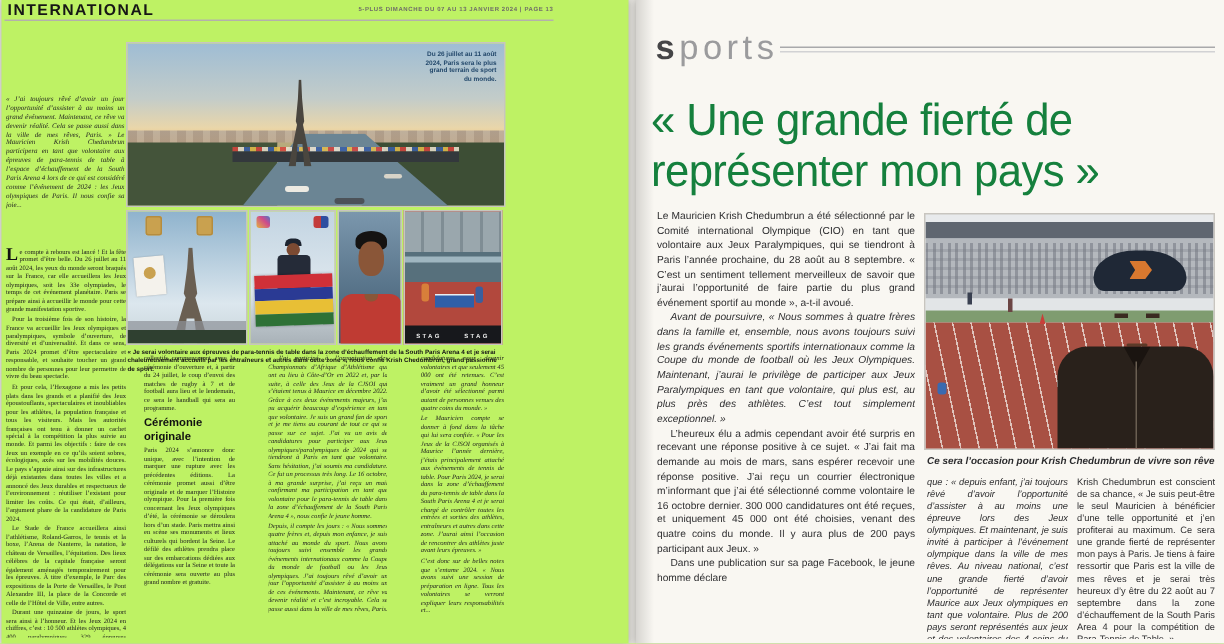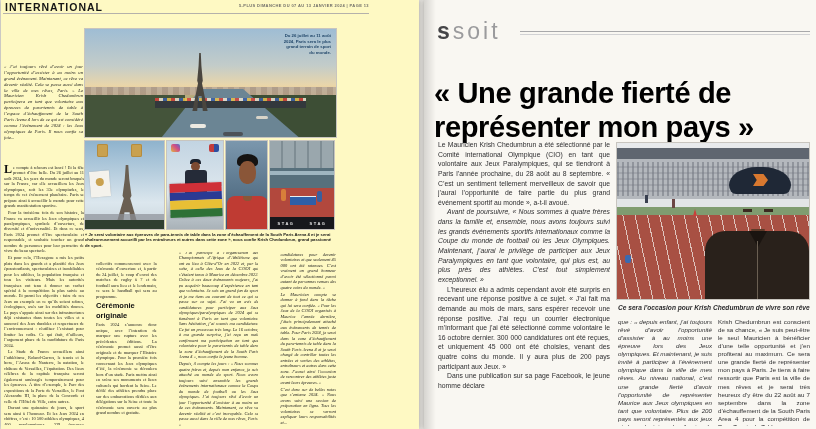--- a/index.html
+++ b/index.html
@@ -1,21 +1,21 @@
 <!DOCTYPE html>
 <html lang="fr"><head>
 <meta charset="utf-8">
 <style>
   html,body{margin:0;padding:0;}
   body{
     width:816px;height:429px;overflow:hidden;position:relative;
     background:#e6e4df;
     font-family:"Liberation Sans",sans-serif;
   }
-  .page{position:absolute;top:0;height:429px;background:#fef9c3;box-shadow:0 0 5px rgba(0,0,0,.28);}
+  .page{position:absolute;top:0;height:429px;background:#bef264;box-shadow:0 0 5px rgba(0,0,0,.28);}
   .page.left{left:1px;width:418px;}
   .page.right{left:424px;width:392px;background:#f9f7f2;}
   .page.right:before{content:"";position:absolute;left:0;top:0;bottom:0;width:12px;
     background:linear-gradient(90deg,rgba(0,0,0,.14),rgba(0,0,0,0));pointer-events:none;}
 
   
   .lp-section{position:absolute;left:4px;top:1px;font-size:10.5px;font-weight:900;
     letter-spacing:1px;color:#161616;}
   .lp-masthead{position:absolute;right:50px;top:3px;font-size:4px;color:#6f6d68;letter-spacing:.4px;font-weight:bold;}
   .lp-rule{position:absolute;left:2px;top:13px;width:366px;height:1px;background:#b4b1ab;}
@@ -95,36 +95,36 @@
   .phD .win{position:absolute;left:0;top:30px;width:100%;height:4px;background:#9fb6c0;}
   .phD .table{position:absolute;left:20px;top:55px;width:26px;height:8px;background:#2f5fa8;border-top:1px solid #e8eef2;}
   .phD .pl1{position:absolute;left:11px;top:48px;width:5px;height:12px;background:#d87f3a;border-radius:2px;}
   .phD .pl2{position:absolute;left:47px;top:50px;width:5px;height:11px;background:#3a5f9e;border-radius:2px;}
   .phD .barrier{position:absolute;left:0;bottom:0;width:100%;height:12px;background:#17181c;
     color:#e8e8e8;font-size:4px;font-weight:bold;letter-spacing:1.5px;display:flex;justify-content:space-around;align-items:center;}
 
   .lp-photocap{position:absolute;left:84px;top:232px;width:251px;font-size:4.2px;line-height:1.3;
     font-weight:bold;color:#161616;font-family:"Liberation Sans",sans-serif;}
 
-  .lp-cols{position:absolute;left:95px;top:252px;width:240px;height:174px;display:flex;gap:22px;overflow:hidden;align-items:center;}
+  .lp-cols{position:absolute;left:95px;top:236px;width:240px;height:174px;display:flex;gap:22px;overflow:hidden;}
   .lp-cols .col{font-family:"Liberation Serif",serif;font-size:4.4px;line-height:1.25;text-align:justify;color:#1c1c1c;overflow:hidden;}
   .lp-cols .c2{width:70px;} .lp-cols .c3{width:92px;font-style:italic;} .lp-cols .c4{width:64px;font-style:italic;}
   .lp-cols p{margin:0 0 1.5px 0;}
   .lp-cols h3{margin:2px 0 2px 0;font-family:"Liberation Sans",sans-serif;font-size:7.5px;color:#101010;font-style:normal;}
 
   
   .rp-sports{position:absolute;left:13px;top:18px;font-size:23px;letter-spacing:3px;color:#9b9b9d;}
   .rp-sports .first{font-weight:800;color:#454547;}
   .rp-rule{position:absolute;left:96px;top:31px;width:290px;height:2px;
     border-top:1px solid #a9a9ab;border-bottom:1px solid #d2d2d4;}
   .rp-kickerrow{position:absolute;left:13px;top:48px;white-space:nowrap;}
   .rp-kicker{display:inline-block;font-size:13.5px;font-weight:800;color:#d03026;
     transform:scaleX(.85);transform-origin:0 0;letter-spacing:.3px;}
   .rp-kicksuffix{display:inline-block;font-size:10px;color:#3a3a3c;transform:scaleX(.9);transform-origin:0 0;margin-left:-14px;}
-  .rp-headline{position:absolute;left:10px;top:76px;color:#000000;font-weight:700;}
+  .rp-headline{position:absolute;left:10px;top:64px;color:#15803d;font-weight:400;}
   .rp-headline .hl{font-size:30px;line-height:34px;white-space:nowrap;transform:scaleX(.97);transform-origin:0 0;letter-spacing:-.4px;}
   .rp-col1{position:absolute;left:14px;top:140px;width:172px;height:288px;overflow:hidden;
     font-size:6.8px;line-height:1.42;text-align:justify;color:#2e2e30;}
   .rp-col1 p{margin:0;} .rp-col1 p + p{text-indent:9px;}
   .rp-col1 .q{font-style:italic;}
 
   .rp-photo{position:absolute;left:192px;top:142px;width:194px;height:158px;background:#e8eaec;}
   .rp-roof{position:absolute;left:0;top:5px;width:100%;height:11px;background:#5f6670;}
   .rp-stand{position:absolute;left:0;top:16px;width:100%;height:40px;background:#b4b8bd;}
   .rp-stand:after{content:"";position:absolute;inset:3px 0 3px 0;opacity:.5;
@@ -252,21 +252,21 @@
     <div class="col c4">
       <p>candidatures pour devenir volontaires et que seulement 45 000 ont été retenues. C’est vraiment un grand honneur d’avoir été sélectionné parmi autant de personnes venues des quatre coins du monde. »</p>
       <p>Le Mauricien compte se donner à fond dans la tâche qui lui sera confiée. « Pour les Jeux de la CJSOI organisés à Maurice l’année dernière, j’étais principalement attaché aux événements de tennis de table. Pour Paris 2024, je serai dans la zone d’échauffement du para-tennis de table dans la South Paris Arena 4 et je serai chargé de contrôler toutes les entrées et sorties des athlètes, entraîneurs et autres dans cette zone. J’aurai ainsi l’occasion de rencontrer des athlètes juste avant leurs épreuves. »</p>
       <p>C’est donc sur de belles notes que s’entame 2024. « Nous avons suivi une session de préparation en ligne. Tous les volontaires se verront expliquer leurs responsabilités et...</p>
     </div>
   </div>
 </div>
 
 <div class="page right">
   <div class="rp-sports">
-    <span class="first">s</span><span>soit</span>
+    <span class="first">s</span><span>ports</span>
   </div>
   <div class="rp-rule"></div>
 
 
   <div class="rp-headline">
     <div class="hl">« Une grande fierté de</div>
     <div class="hl">représenter mon pays »</div>
   </div>
 
   <div class="rp-col1">

